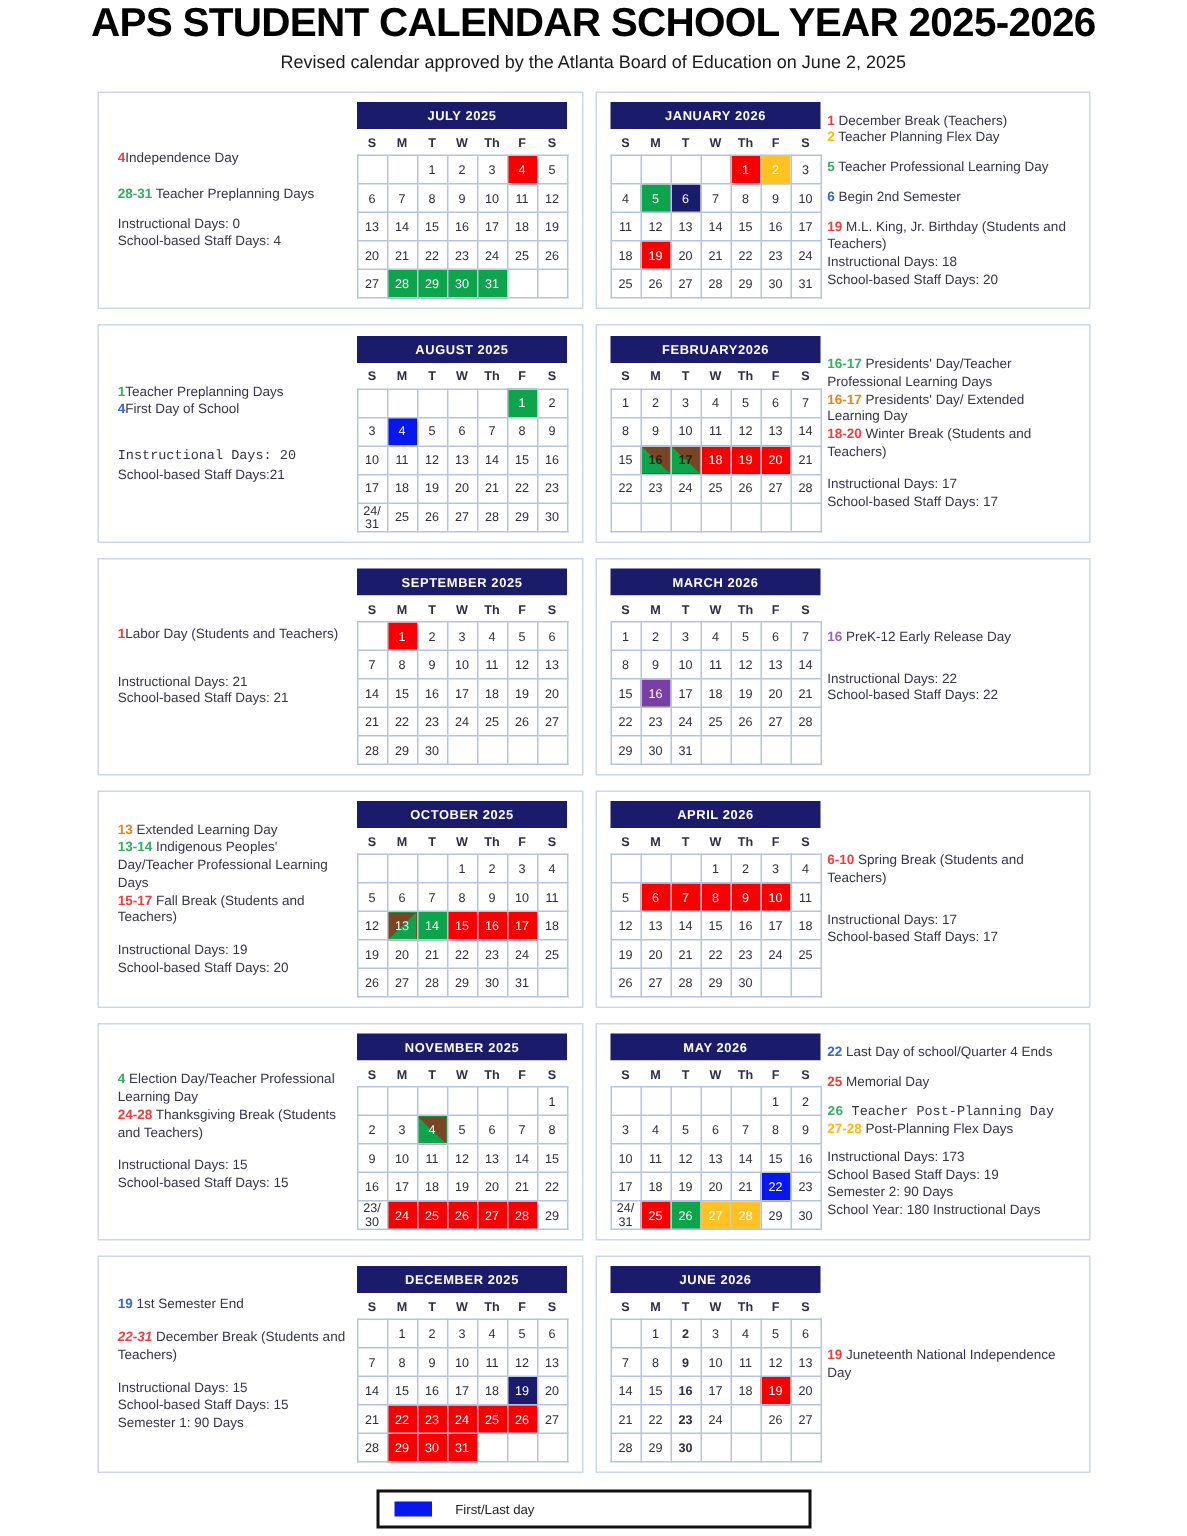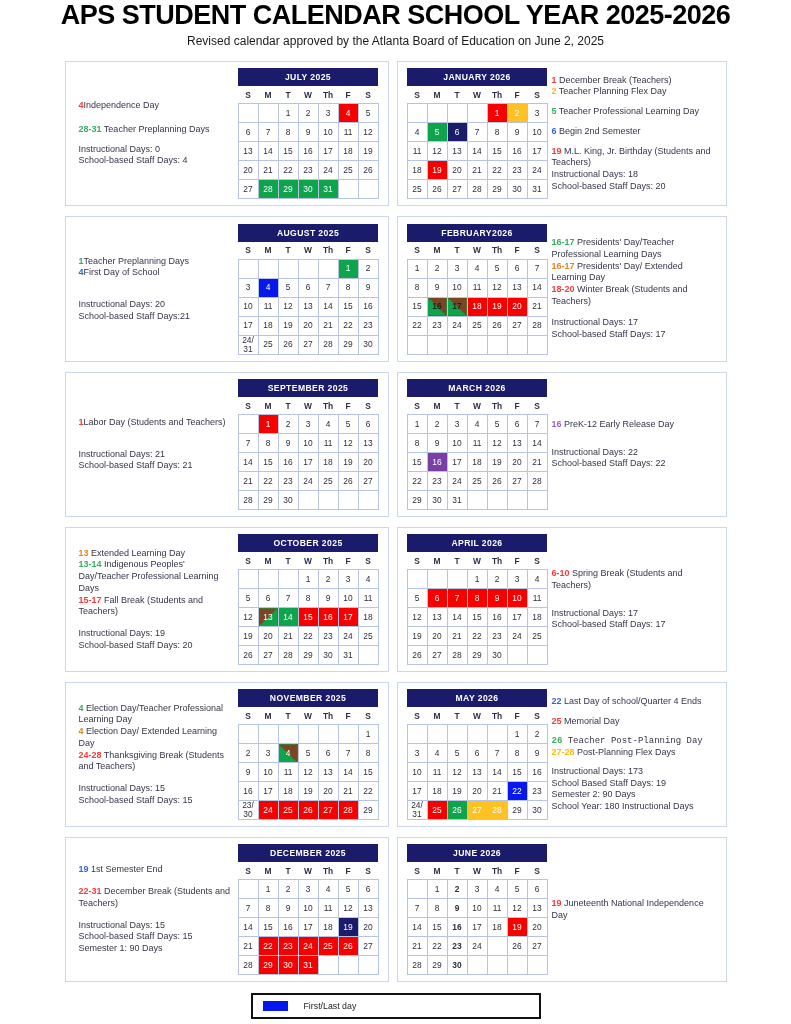--- a/index.html
+++ b/index.html
@@ -174,21 +174,21 @@
           <p class="note" style="margin-top: 8px;"><span class="nnum" style="color: rgb(53, 102, 214);">6</span><span class="ntext"> Begin 2nd Semester</span></p>
           <p class="note" style="margin-top: 8px;"><span class="nnum" style="color: rgb(244, 59, 59);">19</span><span class="ntext"> M.L. King, Jr. Birthday (Students and Teachers)</span></p>
           <p class="note"><span class="ntext">Instructional Days: 18</span></p>
           <p class="note"><span class="ntext">School-based Staff Days: 20</span></p>
         </div>
       </div>
       <div class="panel">
         <div class="notes">
           <p class="note"><span class="nnum" style="color: rgb(53, 173, 99);">1</span><span class="ntext">Teacher Preplanning Days</span></p>
           <p class="note"><span class="nnum" style="color: rgb(53, 102, 214);">4</span><span class="ntext">First Day of School</span></p>
-          <p class="note" style="margin-top: 20px;"><span class="ntext">Instructional Days: 20</span></p>
+          <p class="note" style="margin-top: 20px; font-family: Liberation Mono, monospace;"><span class="ntext">Instructional Days: 20</span></p>
           <p class="note"><span class="ntext">School-based Staff Days:21</span></p>
         </div>
         <table class="cal">
           <thead>
             <tr>
               <th class="month-bar" colspan="7">AUGUST 2025</th>
             </tr>
             <tr class="dayhead">
               <th>S</th>
               <th>M</th>
@@ -599,21 +599,20 @@
         </table>
         <div class="notes">
           <p class="note"><span class="nnum" style="color: rgb(244, 59, 59);">6-10</span><span class="ntext"> Spring Break (Students and Teachers)</span></p>
           <p class="note" style="margin-top: 16px;"><span class="ntext">Instructional Days: 17</span></p>
           <p class="note"><span class="ntext">School-based Staff Days: 17</span></p>
         </div>
       </div>
       <div class="panel">
         <div class="notes">
           <p class="note"><span class="nnum" style="color: rgb(53, 173, 99);">4</span><span class="ntext"> Election Day/Teacher Professional Learning Day</span></p>
-          <p class="note"><span class="nnum" style="color: rgb(229, 131, 31);">4</span><span class="ntext"> Election Day/ Extended Learning Day</span></p>
           <p class="note"><span class="nnum" style="color: rgb(244, 59, 59);">24-28</span><span class="ntext"> Thanksgiving Break (Students and Teachers)</span></p>
           <p class="note" style="margin-top: 10px;"><span class="ntext">Instructional Days: 15</span></p>
           <p class="note"><span class="ntext">School-based Staff Days: 15</span></p>
         </div>
         <table class="cal">
           <thead>
             <tr>
               <th class="month-bar" colspan="7">NOVEMBER 2025</th>
             </tr>
             <tr class="dayhead">
@@ -748,21 +747,21 @@
           <p class="note"><span class="nnum" style="color: rgb(253, 185, 19);">27-28</span><span class="ntext"> Post-Planning Flex Days</span></p>
           <p class="note" style="margin-top: 7px;"><span class="ntext">Instructional Days: 173</span></p>
           <p class="note"><span class="ntext">School Based Staff Days: 19</span></p>
           <p class="note"><span class="ntext">Semester 2: 90 Days</span></p>
           <p class="note"><span class="ntext">School Year: 180 Instructional Days</span></p>
         </div>
       </div>
       <div class="panel">
         <div class="notes">
           <p class="note"><span class="nnum" style="color: rgb(53, 102, 214);">19</span><span class="ntext"> 1st Semester End</span></p>
-          <p class="note" style="margin-top: 10px;"><span class="nnum" style="color: rgb(244, 59, 59);">22-31</span><span class="ntext"> December Break (Students and Teachers)</span></p>
+          <p class="note" style="margin-top: 10px;"><span class="nnum" style="color: rgb(244, 59, 59); font-style: italic;">22-31</span><span class="ntext"> December Break (Students and Teachers)</span></p>
           <p class="note" style="margin-top: 10px;"><span class="ntext">Instructional Days: 15</span></p>
           <p class="note"><span class="ntext">School-based Staff Days: 15</span></p>
           <p class="note"><span class="ntext">Semester 1: 90 Days</span></p>
         </div>
         <table class="cal">
           <thead>
             <tr>
               <th class="month-bar" colspan="7">DECEMBER 2025</th>
             </tr>
             <tr class="dayhead">

